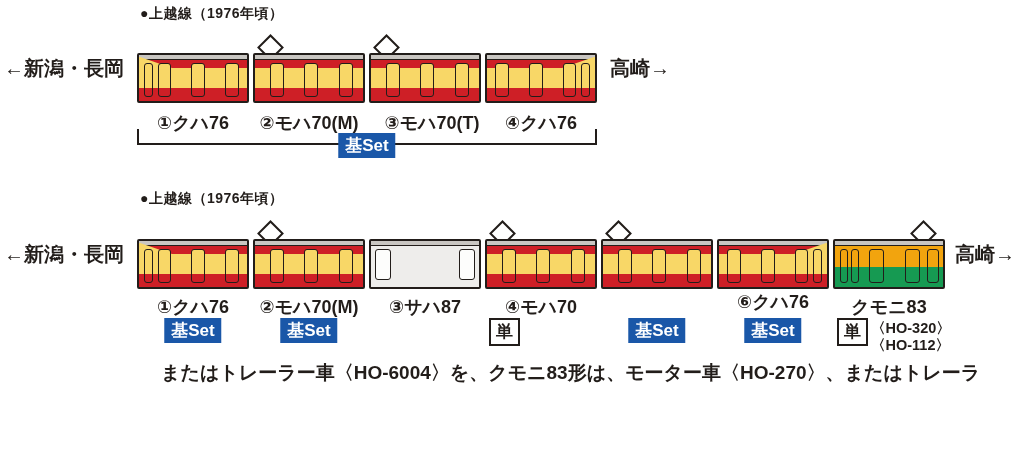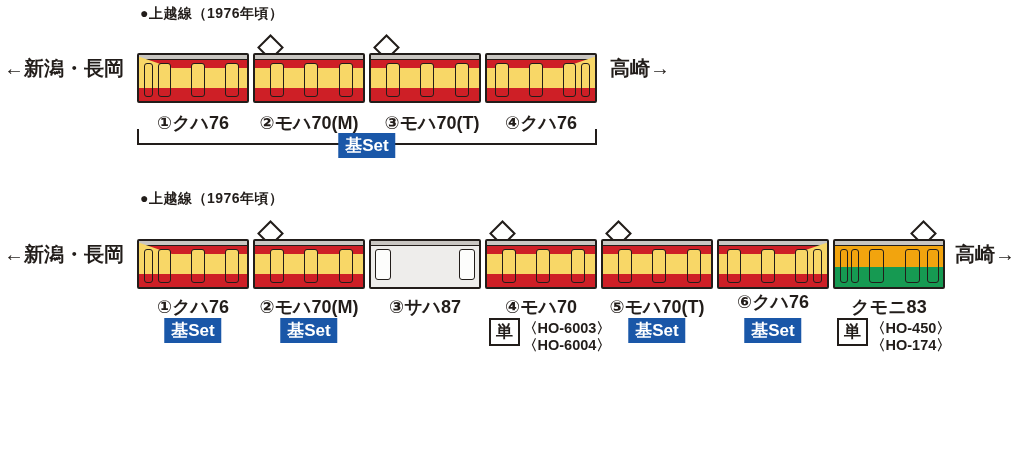--- a/index.html
+++ b/index.html
@@ -36,20 +36,21 @@
            border-right:2px solid #221d1a;border-bottom:2px solid #221d1a}
   #note{position:absolute;left:140px;top:362px}
   .note-line{font-size:19px;font-weight:600;line-height:22px;white-space:nowrap}
   .note-line.indent{padding-left:21px}
 </style>
 </head>
 <body>
 
 <div id="stage">
   <div id="note">
+    <div class="note-line indent">またはトレーラー車〈HO-6004〉を、クモニ83形は、モーター車〈HO-270〉、またはトレーラ</div>
   </div>
 <div class="sec-title" style="left: 140px; top: 5px;">●上越線（1976年頃）</div>
     <div class="dir" style="left: 4px; top: 55px;">←新潟・長岡</div>
     <div class="dir" style="left: 610px; top: 55px;">高崎→</div>
     <div class="car scarlet" style="left: 137px; top: 53px;">
       <div class="car-body">
         <div class="roof"></div>
         <div class="yellow-band"></div>
         <div class="cab-sweep sweep-left"></div>
         <div class="door" style="left: 5px; width: 9px;"></div>
@@ -136,35 +137,30 @@
       <div class="car-body">
         <div class="roof"></div>
         <div class="yellow-band"></div>
         <div class="door" style="left: 15px; width: 14px;"></div>
         <div class="door" style="left: 49px; width: 14px;"></div>
         <div class="door" style="left: 84px; width: 14px;"></div>
       </div>
     </div>
     <div class="car-label" style="left: 541px; top: 295px;">④モハ70</div>
     <div class="tan-box" style="left: 489px; top: 318px;">単</div>
-    <div class="ho" style="left: 523px; top: 320px;">
-      <div class="ho-line">〈HO-6003〉</div>
-      <div class="ho-line">〈HO-6004〉</div>
-    </div>
     <div class="car scarlet" style="left: 601px; top: 239px;">
       <div class="pant" style="left: 8px;"></div>
       <div class="car-body">
         <div class="roof"></div>
         <div class="yellow-band"></div>
         <div class="door" style="left: 15px; width: 14px;"></div>
         <div class="door" style="left: 49px; width: 14px;"></div>
         <div class="door" style="left: 84px; width: 14px;"></div>
       </div>
     </div>
-    <div class="car-label" style="left: 657px; top: 295px;">⑤モハ70(T)</div>
     <div class="set-badge" style="left: 657px; top: 318px;">基Set</div>
     <div class="car scarlet" style="left: 717px; top: 239px;">
       <div class="car-body">
         <div class="roof"></div>
         <div class="yellow-band"></div>
         <div class="cab-sweep sweep-right"></div>
         <div class="door" style="left: 8px; width: 14px;"></div>
         <div class="door" style="left: 42px; width: 14px;"></div>
         <div class="door" style="left: 76px; width: 13px;"></div>
         <div class="door" style="left: 94px; width: 9px;"></div>
@@ -180,16 +176,16 @@
         <div class="door" style="left: 5px; width: 8px;"></div>
         <div class="door" style="left: 16px; width: 8px;"></div>
         <div class="door" style="left: 34px; width: 15px;"></div>
         <div class="door" style="left: 70px; width: 15px;"></div>
         <div class="door" style="left: 92px; width: 12px;"></div>
       </div>
     </div>
     <div class="car-label" style="left: 889px; top: 295px;">クモニ83</div>
     <div class="tan-box" style="left: 837px; top: 318px;">単</div>
     <div class="ho" style="left: 871px; top: 320px;">
-      <div class="ho-line">〈HO-450〉</div>
-      <div class="ho-line">〈HO-174〉</div>
+      <div class="ho-line">〈HO-320〉</div>
+      <div class="ho-line">〈HO-112〉</div>
     </div>
   </div>
 
 </body></html>

